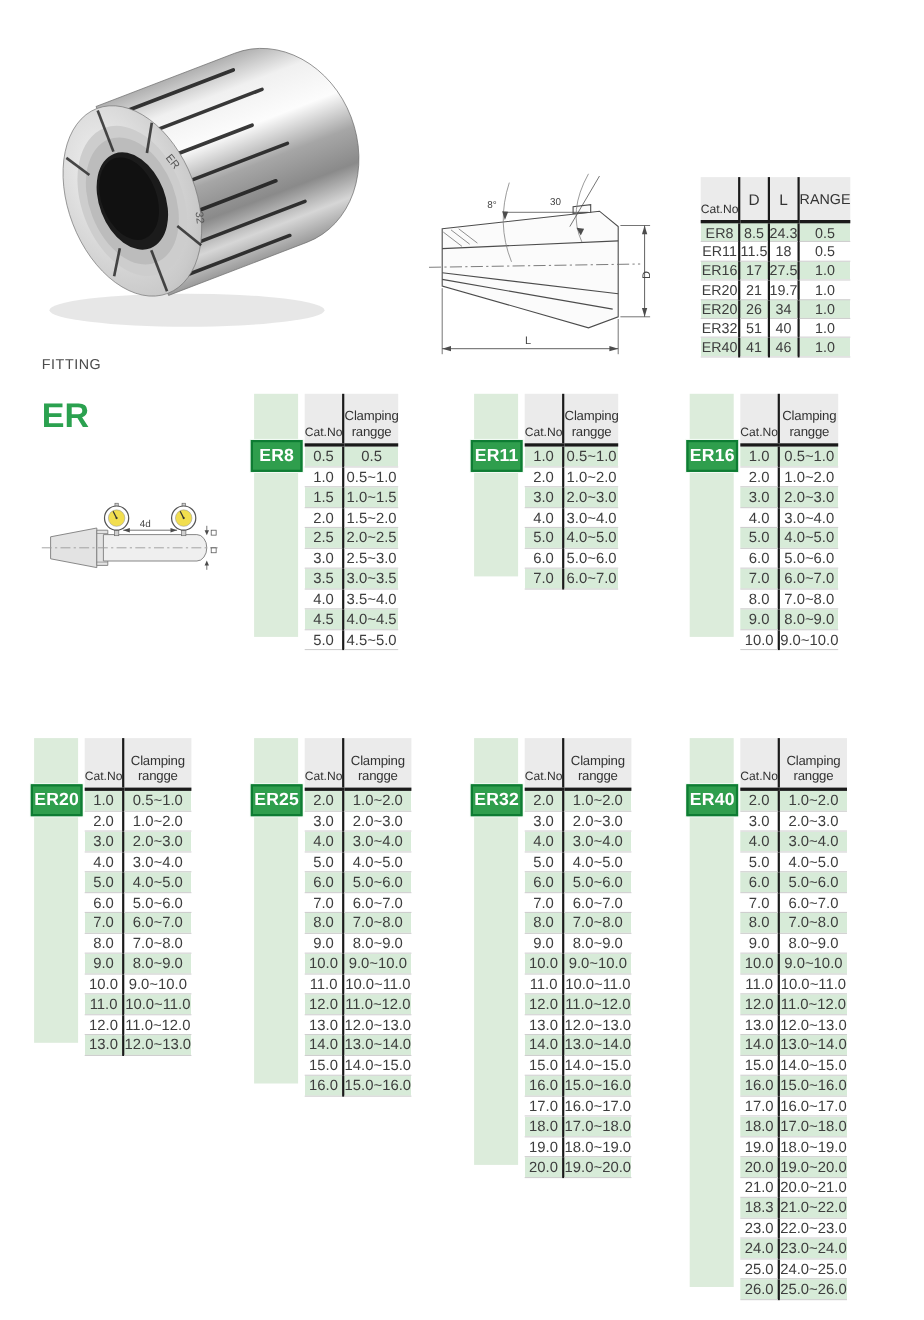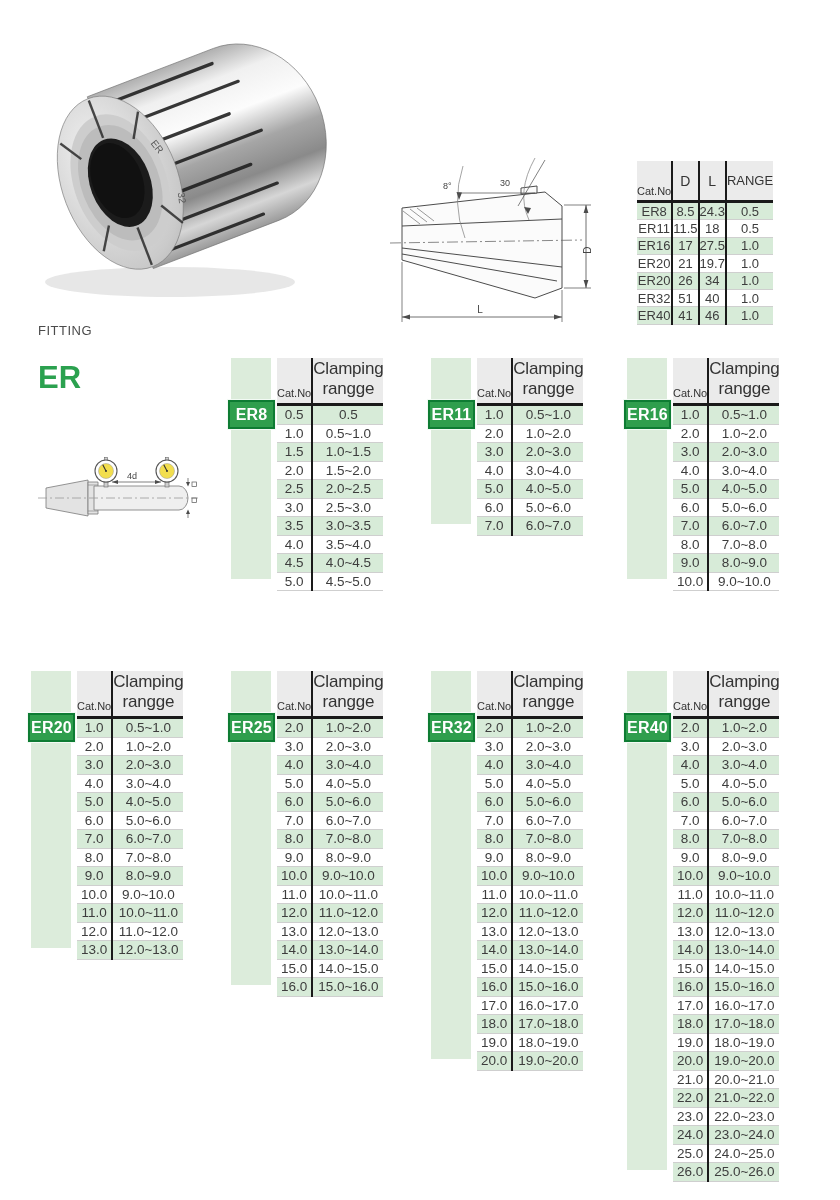--- a/index.html
+++ b/index.html
@@ -28,21 +28,21 @@
     background:#ebebeb;height:41px;vertical-align:bottom;padding:0 0 4px 0;
     font-weight:400;font-size:11px;color:#333;border-bottom:3px solid #1a1a1a;text-align:center;
   }
   .tblwrap td{
     height:17.5px;text-align:center;font-size:13.5px;color:#3d3d3d;
     border-bottom:1px solid #cfcfcf;padding:0;overflow:hidden;white-space:nowrap;
   }
   .tblwrap tbody tr:nth-child(odd){background:#d7ebd8}
   
   .mini2 th:first-child,.mini2 td:first-child{border-right:2px solid #1a1a1a}
-  .mini2 th:last-child{font-size:17px;letter-spacing:-.2px}
+  .mini2 th:last-child{font-size:12px;letter-spacing:-.2px}
   
   .spec4 th,.spec4 td{border-right:2px solid #1a1a1a}
   .spec4 th:last-child,.spec4 td:last-child{border-right:none}
   .spec4 td{height:16.4px;font-size:13px}
   .spec4 th{height:36px;vertical-align:middle;font-size:14px;padding-bottom:0}
   .spec4 th:first-child{vertical-align:bottom;font-size:11px;padding-bottom:3px}
   .spec4 th:last-child{font-size:13px}
 
   
   svg text{font-family:"Liberation Sans",sans-serif}
@@ -748,21 +748,21 @@
           </tr>
           <tr>
             <td>20.0</td>
             <td>19.0~20.0</td>
           </tr>
           <tr>
             <td>21.0</td>
             <td>20.0~21.0</td>
           </tr>
           <tr>
-            <td>22.0</td>
+            <td>18.3</td>
             <td>21.0~22.0</td>
           </tr>
           <tr>
             <td>23.0</td>
             <td>22.0~23.0</td>
           </tr>
           <tr>
             <td>24.0</td>
             <td>23.0~24.0</td>
           </tr>

